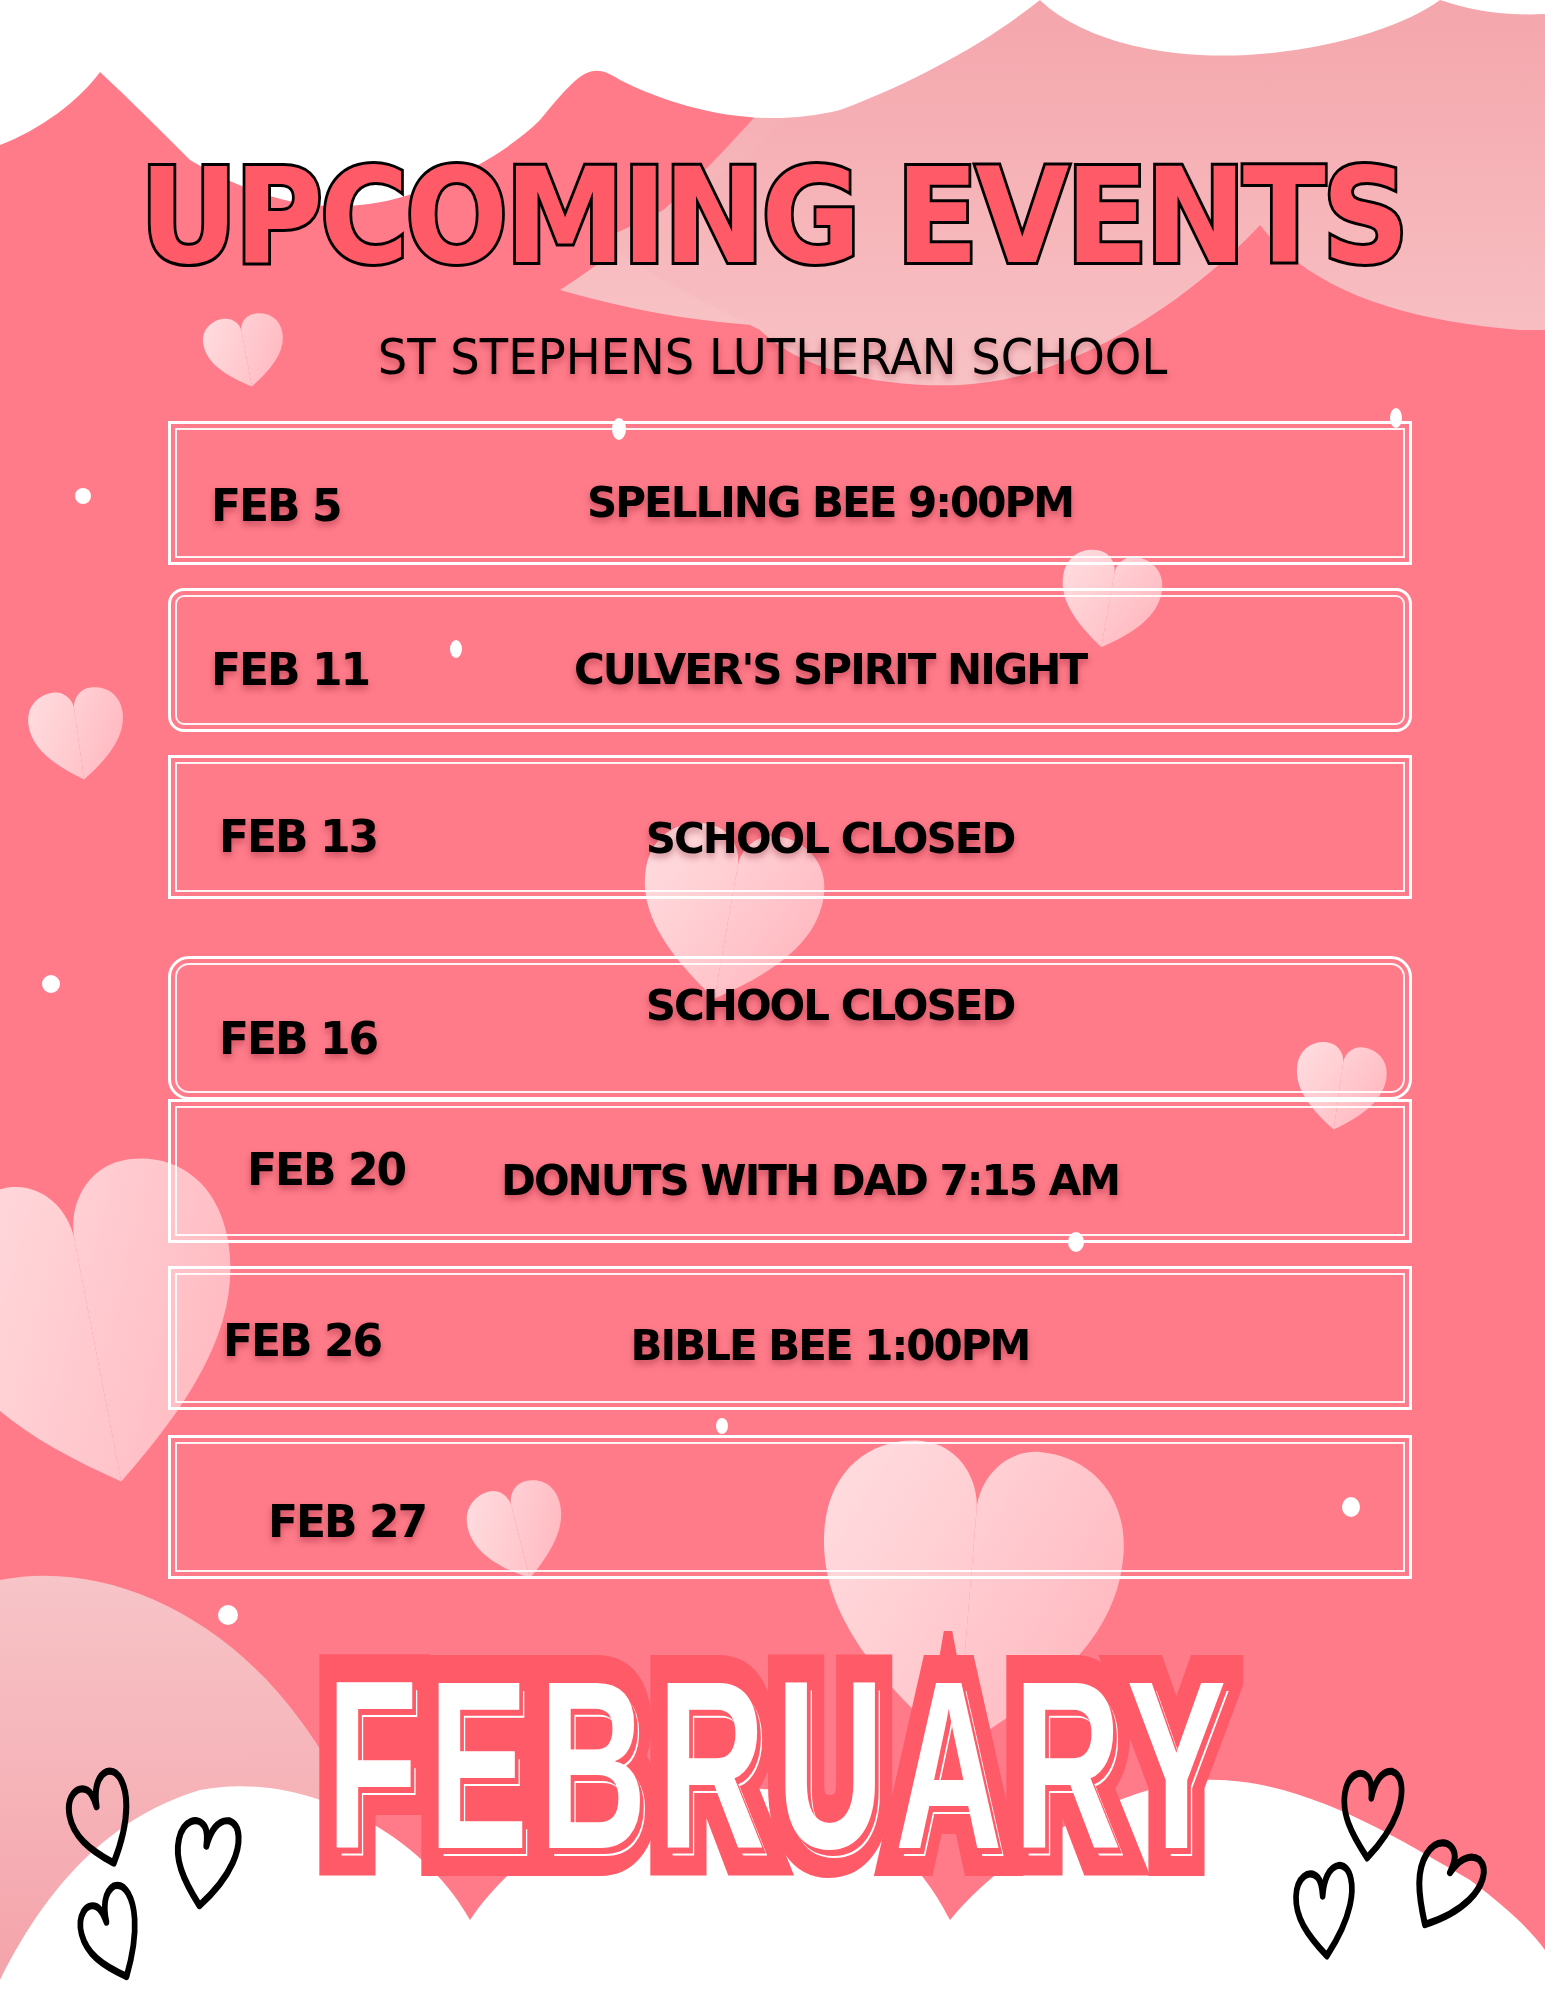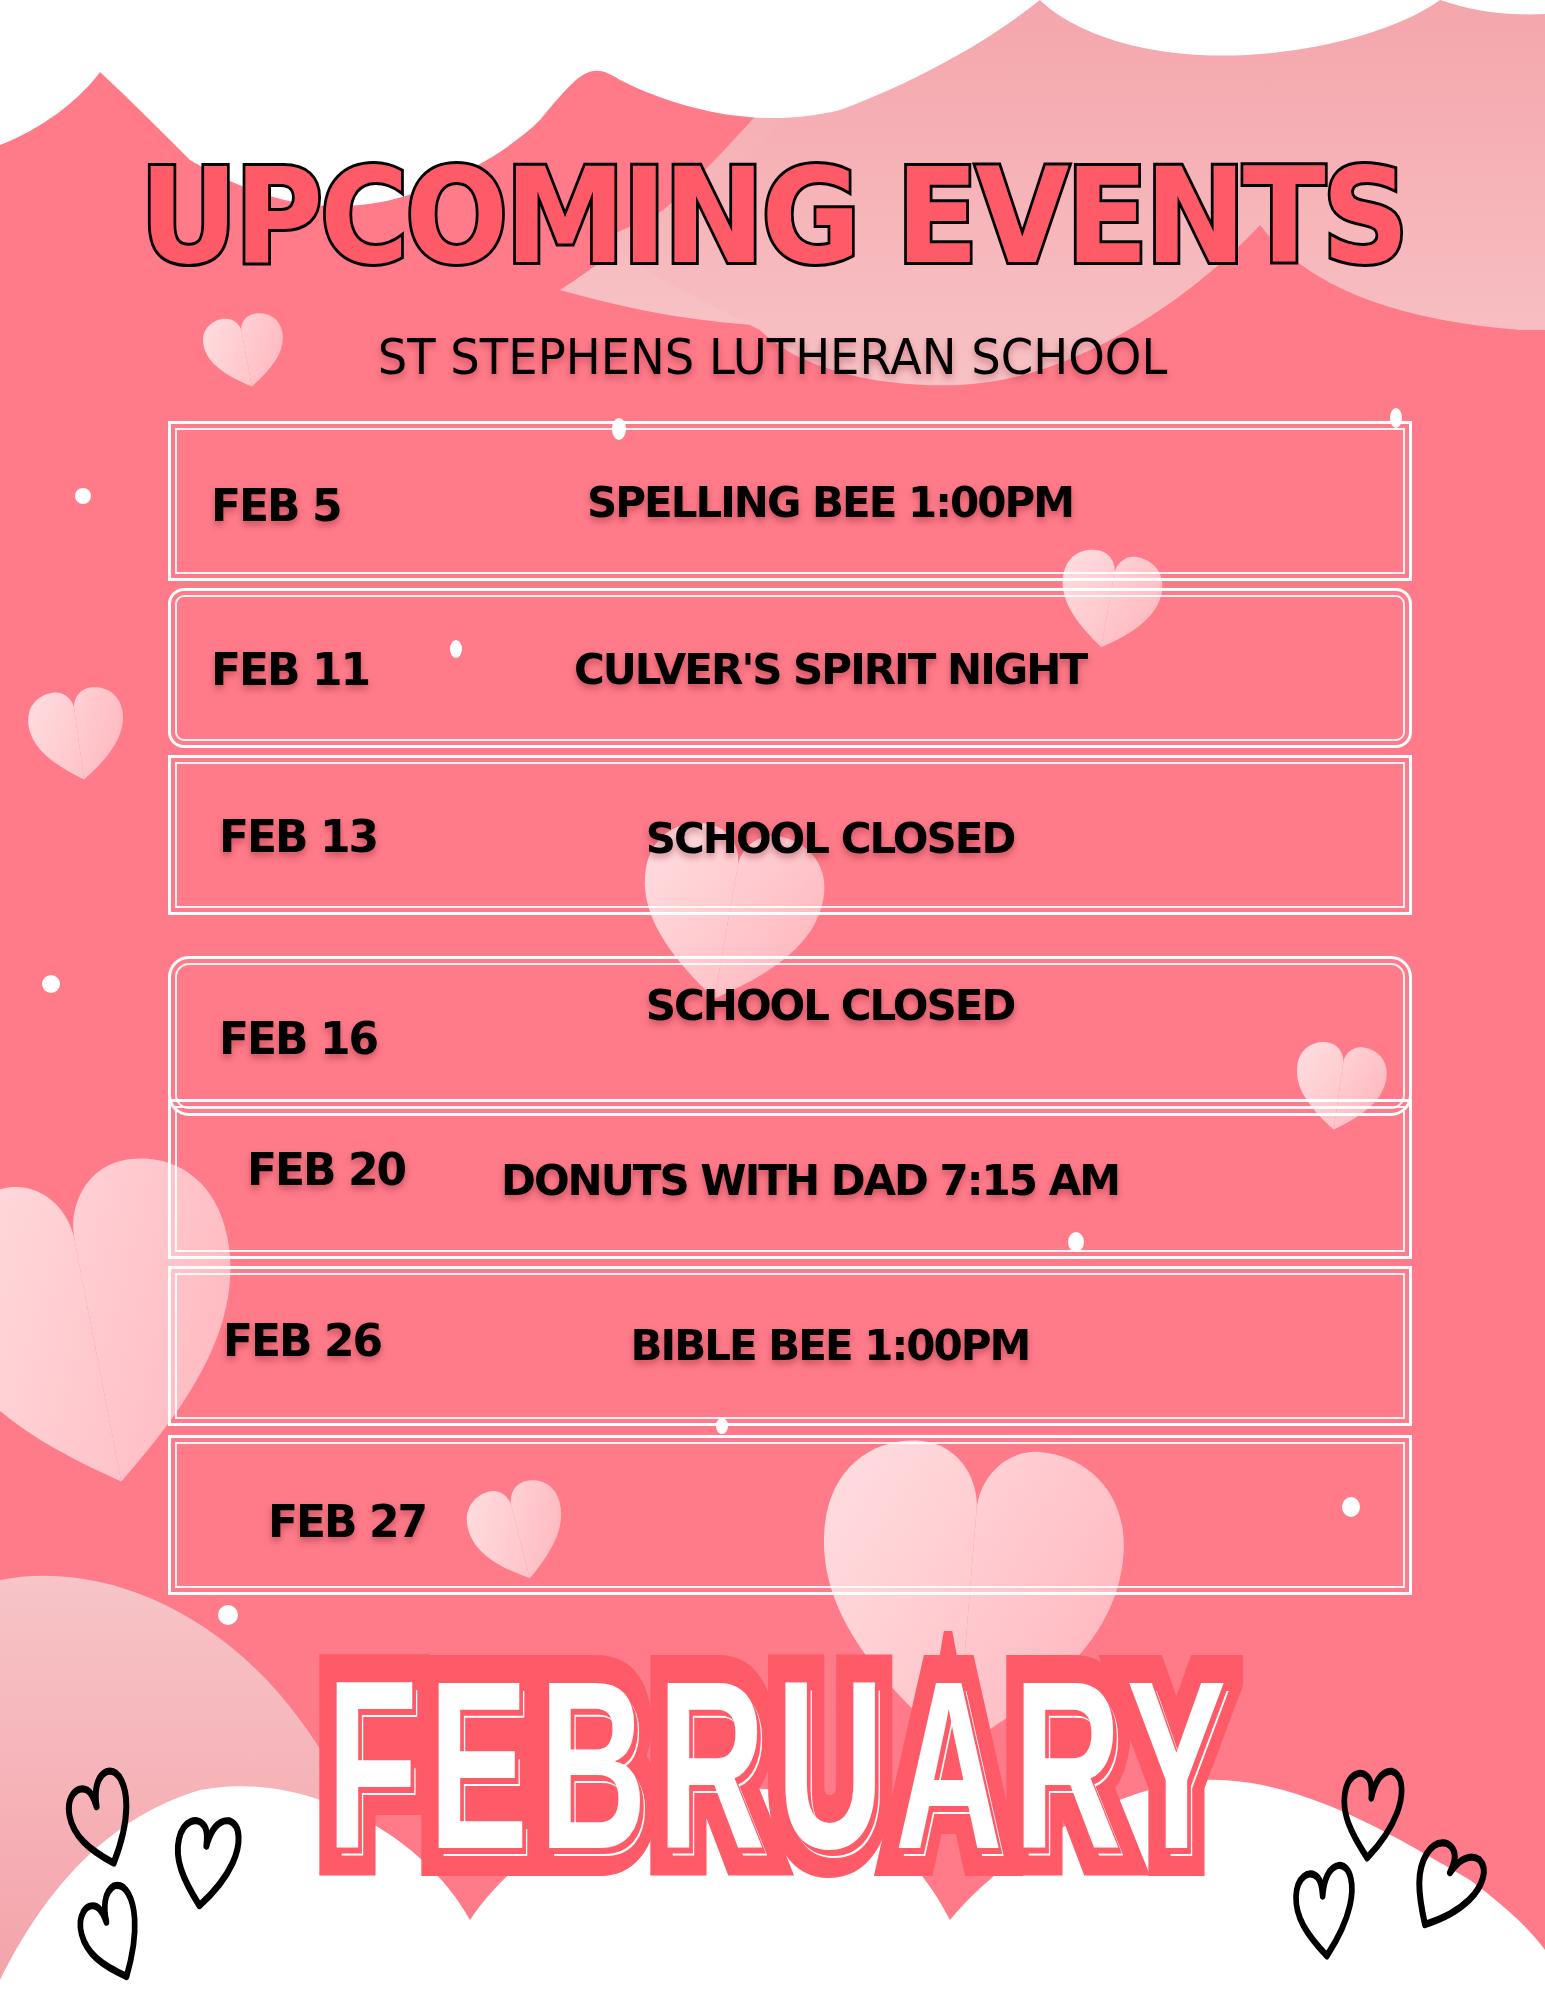--- a/index.html
+++ b/index.html
@@ -11,21 +11,21 @@
     color:#ff5a68; -webkit-text-stroke:6px #000; paint-order:stroke fill;
     transform:scaleX(0.92); transform-origin:center; line-height:1;
   }
   .subtitle {
     position:absolute; left:0; width:1545px; top:332px; text-align:center;
     font-family:"DejaVu Sans", sans-serif; font-size:50px; color:#000; letter-spacing:0px;
     text-shadow:0 4px 8px rgba(120,0,20,0.35); line-height:1;
     transform:scaleX(0.93);
   }
   .row {
-    position:absolute; left:168px; width:1244px; height:160px; box-sizing:border-box;
+    position:absolute; left:168px; width:1244px; height:144px; box-sizing:border-box;
     border:3px solid #fff; outline:2px solid rgba(255,255,255,0.9); outline-offset:-9px;
   }
   .row .date {
     position:absolute; left:40px; font-family:"DejaVu Sans", sans-serif; font-weight:bold;
     font-size:44px; color:#000; text-shadow:0 4px 7px rgba(110,0,20,0.35); letter-spacing:-2px;
     line-height:1; white-space:nowrap;
   }
   .row .event {
     position:absolute; left:260px; right:180px; text-align:center; font-family:"DejaVu Sans", sans-serif; font-weight:bold;
     font-size:42px; color:#000; text-shadow:0 4px 7px rgba(110,0,20,0.35); letter-spacing:-2px;
@@ -110,21 +110,21 @@
 <div class="dot" style="left:1068px;top:1232px;width:16px;height:20px;"></div>
 <div class="dot" style="left:716px;top:1418px;width:12px;height:16px;"></div>
 <div class="dot" style="left:1342px;top:1497px;width:18px;height:20px;"></div>
 <div class="dot" style="left:218px;top:1605px;width:20px;height:20px;"></div>
 
 <div class="title">UPCOMING EVENTS</div>
 <div class="subtitle">ST STEPHENS LUTHERAN SCHOOL</div>
 
 <div class="row" style="top:421px;">
   <span class="date" style="top:60px;">FEB 5</span>
-  <span class="event" style="top:52px;">SPELLING BEE 1:00PM</span>
+  <span class="event" style="top:52px;">SPELLING BEE 9:00PM</span>
 </div>
 <div class="row" style="top:588px;border-radius:16px;">
   <span class="date" style="top:57px;">FEB 11</span>
   <span class="event" style="top:52px;">CULVER'S SPIRIT NIGHT</span>
 </div>
 <div class="row" style="top:755px;">
   <span class="date" style="top:57px;left:48px;">FEB 13</span>
   <span class="event" style="top:54px;">SCHOOL CLOSED</span>
 </div>
 <div class="row" style="top:956px;border-radius:21px;">

